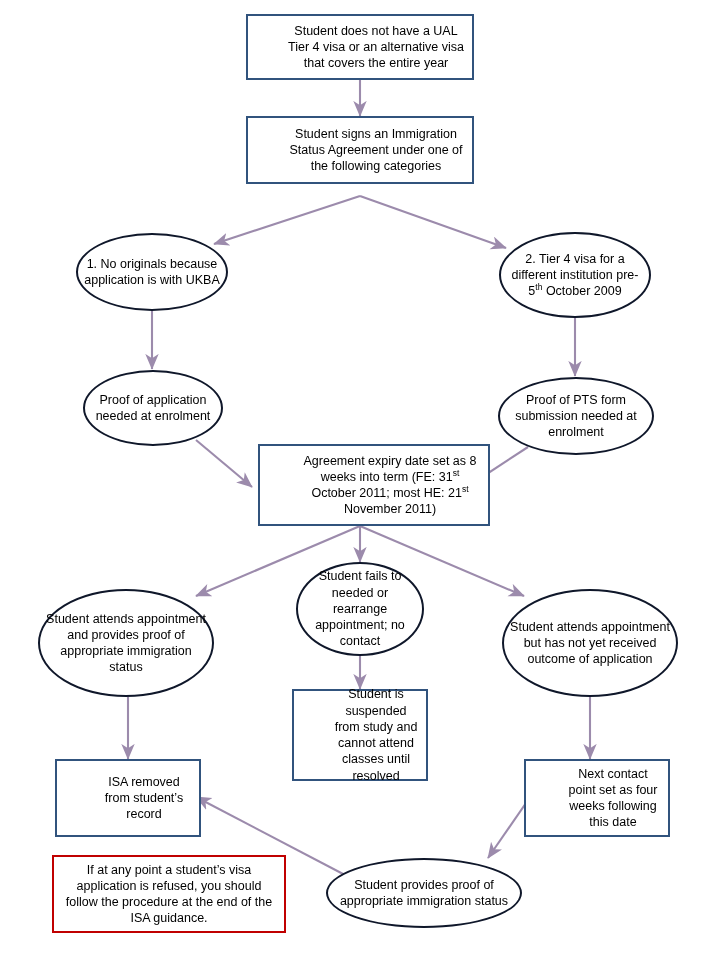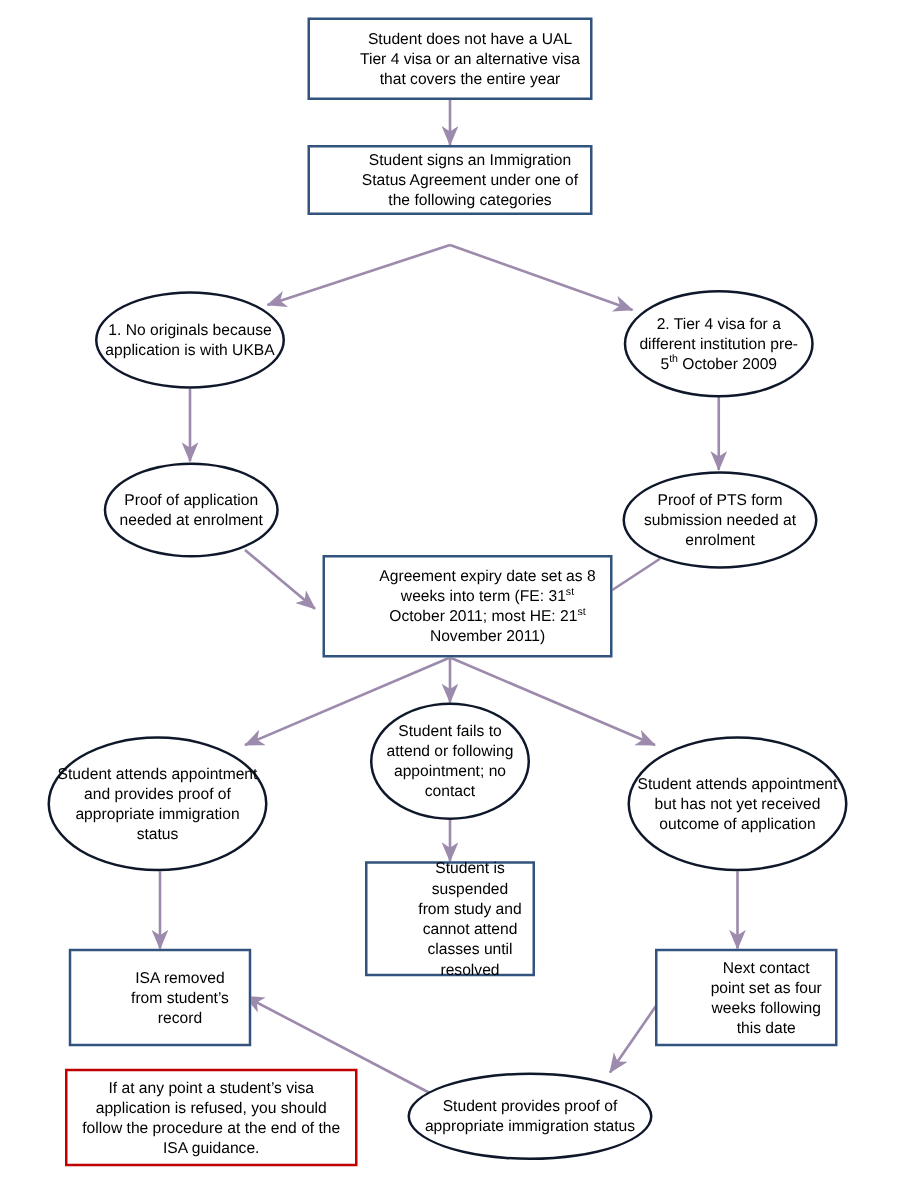--- a/index.html
+++ b/index.html
@@ -96,21 +96,21 @@
       <line x1="535" y1="790" x2="488" y2="858"></line>
 
       <line x1="345" y1="875" x2="196" y2="797"></line>
     </g>
   </svg>
 
   <div class="node box" style="left:246px;top:14px;width:228px;height:66px;font-size:12.5px;">
     <span class="txt">Student does not have a UAL Tier 4 visa or an alternative visa that covers the entire year</span>
   </div>
 
-  <div class="node box" style="left:246px;top:116px;width:228px;height:56px;font-size:12.5px;align-items:center;">
+  <div class="node box" style="left:246px;top:116px;width:228px;height:68px;font-size:12.5px;align-items:center;">
     <span class="txt">Student signs an Immigration Status Agreement under one of the following categories</span>
   </div>
 
   <div class="node ellipse" style="left:76px;top:233px;width:152px;height:78px;font-size:12.5px;">
     <span class="txt">1. No originals because application is with UKBA</span>
   </div>
 
   <div class="node ellipse" style="left:499px;top:232px;width:152px;height:86px;font-size:12.5px;">
     <span class="txt">2. Tier 4 visa for a different institution pre-5<sup>th</sup> October 2009</span>
   </div>
@@ -125,21 +125,21 @@
 
   <div class="node box" style="left:258px;top:444px;width:232px;height:82px;font-size:12.5px;">
     <span class="txt">Agreement expiry date set as 8 weeks into term (FE: 31<sup>st</sup> October 2011; most HE: 21<sup>st</sup> November 2011)</span>
   </div>
 
   <div class="node ellipse" style="left:38px;top:589px;width:176px;height:108px;font-size:12.5px;">
     <span class="txt">Student attends appointment and provides proof of appropriate immigration status</span>
   </div>
 
   <div class="node ellipse" style="left:296px;top:562px;width:128px;height:94px;font-size:12.5px;">
-    <span class="txt">Student fails to attend or following appointment; no contact</span>
+    <span class="txt">Student fails to needed or rearrange appointment; no contact</span>
   </div>
 
   <div class="node ellipse" style="left:502px;top:589px;width:176px;height:108px;font-size:12.5px;">
     <span class="txt">Student attends appointment but has not yet received outcome of application</span>
   </div>
 
   <div class="node box" style="left:292px;top:689px;width:136px;height:92px;font-size:12.5px;text-align:center;">
     <span class="txt">Student is suspended from study and cannot attend classes until resolved</span>
   </div>
 

